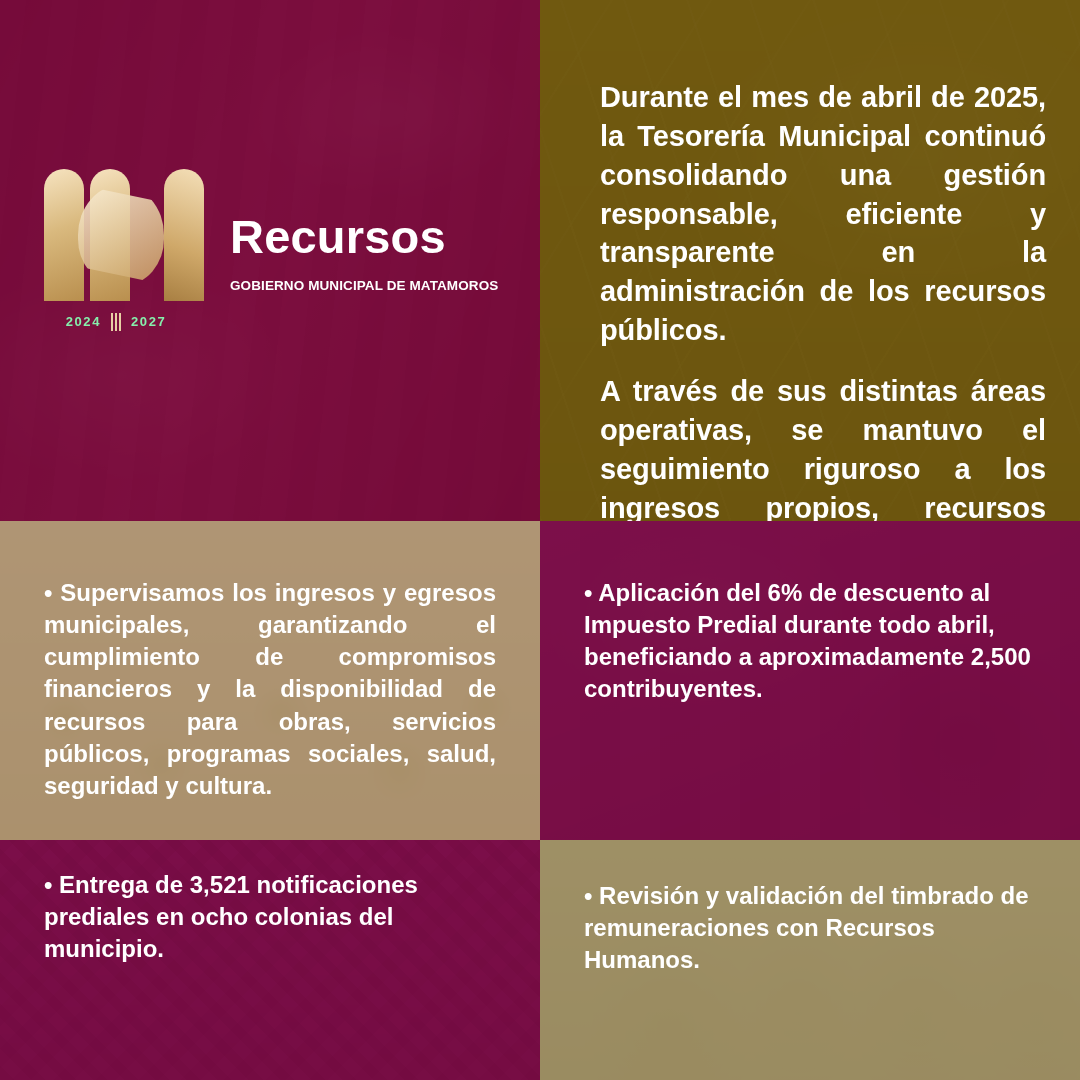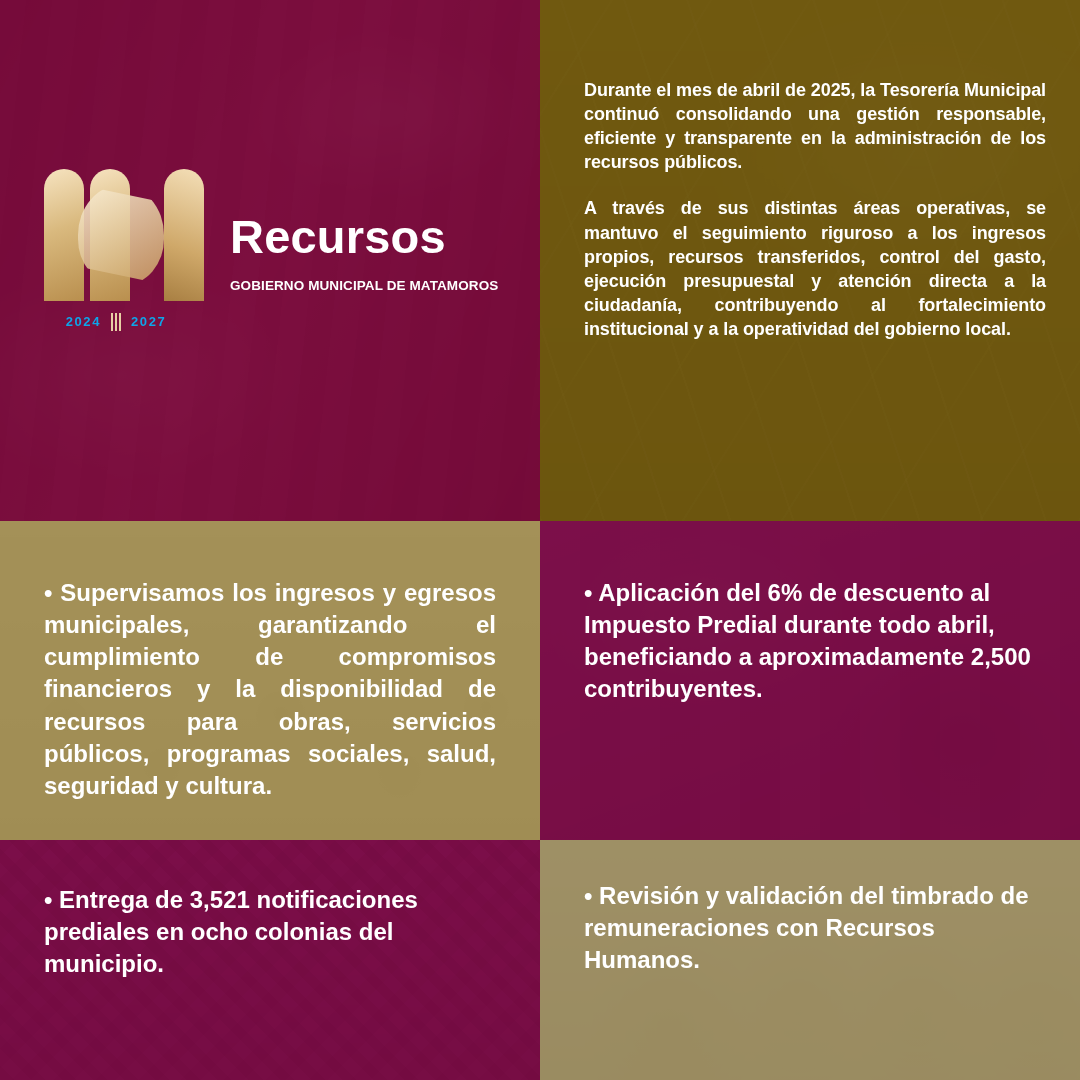--- a/index.html
+++ b/index.html
@@ -95,21 +95,21 @@
     position: relative;
     z-index: 3;
     height: 100%;
     box-sizing: border-box;
   }
 
   
   .c-maroon { background: #7a0b3c; }
   .c-maroon-deep { background: #a21caf; }
   .c-gold { background: #8d7324; }
-  .c-gold-light { background: #404040; }
+  .c-gold-light { background: #8b5cf6; }
   .c-gold-pale { background: #0f172a; }
 
   .tint-maroon { background: rgba(122,11,60,.80); }
   .tint-maroon-strong { background: rgba(116,10,56,.86); }
   .tint-gold-dark { background: rgba(109,85,12,.82); }
   .tint-gold-light { background: rgba(181,158,90,.84); }
   .tint-gold-pale { background: rgba(190,170,112,.80); }
 
   
   .logo-wrap {
@@ -165,21 +165,21 @@
 
   .years {
     position: absolute;
     left: 0;
     right: 16px;
     bottom: 6px;
     display: flex;
     align-items: center;
     justify-content: center;
     gap: 8px;
-    color: #0ea5e9;
+    color: #86efac;
     font-size: 13px;
     letter-spacing: 1.6px;
     font-weight: 700;
   }
   .years .sep {
     display: inline-block;
     width: 14px;
     height: 18px;
     background:
       linear-gradient(90deg, transparent 2px, #e8cfa4 2px 4px, transparent 4px 6px,
@@ -209,35 +209,35 @@
 
   
   .txt {
     color: #ffffff;
     font-weight: 700;
     text-align: justify;
     text-justify: inter-word;
   }
 
   .p-intro {
-    padding: 78px 34px 40px 44px;
-    font-size: 18px;
+    padding: 78px 34px 40px 60px;
+    font-size: 29px;
     line-height: 1.34;
     letter-spacing: -.1px;
   }
   .p-intro p { margin: 0 0 22px 0; }
   .p-intro p:last-child { margin-bottom: 16px; }
 
   .p-bullet {
     font-size: 24px;
     line-height: 1.34;
   }
   .p-b1 { padding: 56px 44px 0 44px; }
   .p-b2 { padding: 56px 40px 0 44px; }
-  .p-b3 { padding: 44px 44px 0 44px; }
+  .p-b3 { padding: 29px 44px 0 44px; }
   .p-b4 { padding: 40px 40px 0 44px; }
 
   .p-b2, .p-b3, .p-b4 { text-align: left; }
 </style>
 </head>
 <body>
 
 <div class="poster">
 
   <div class="panel c-maroon">

